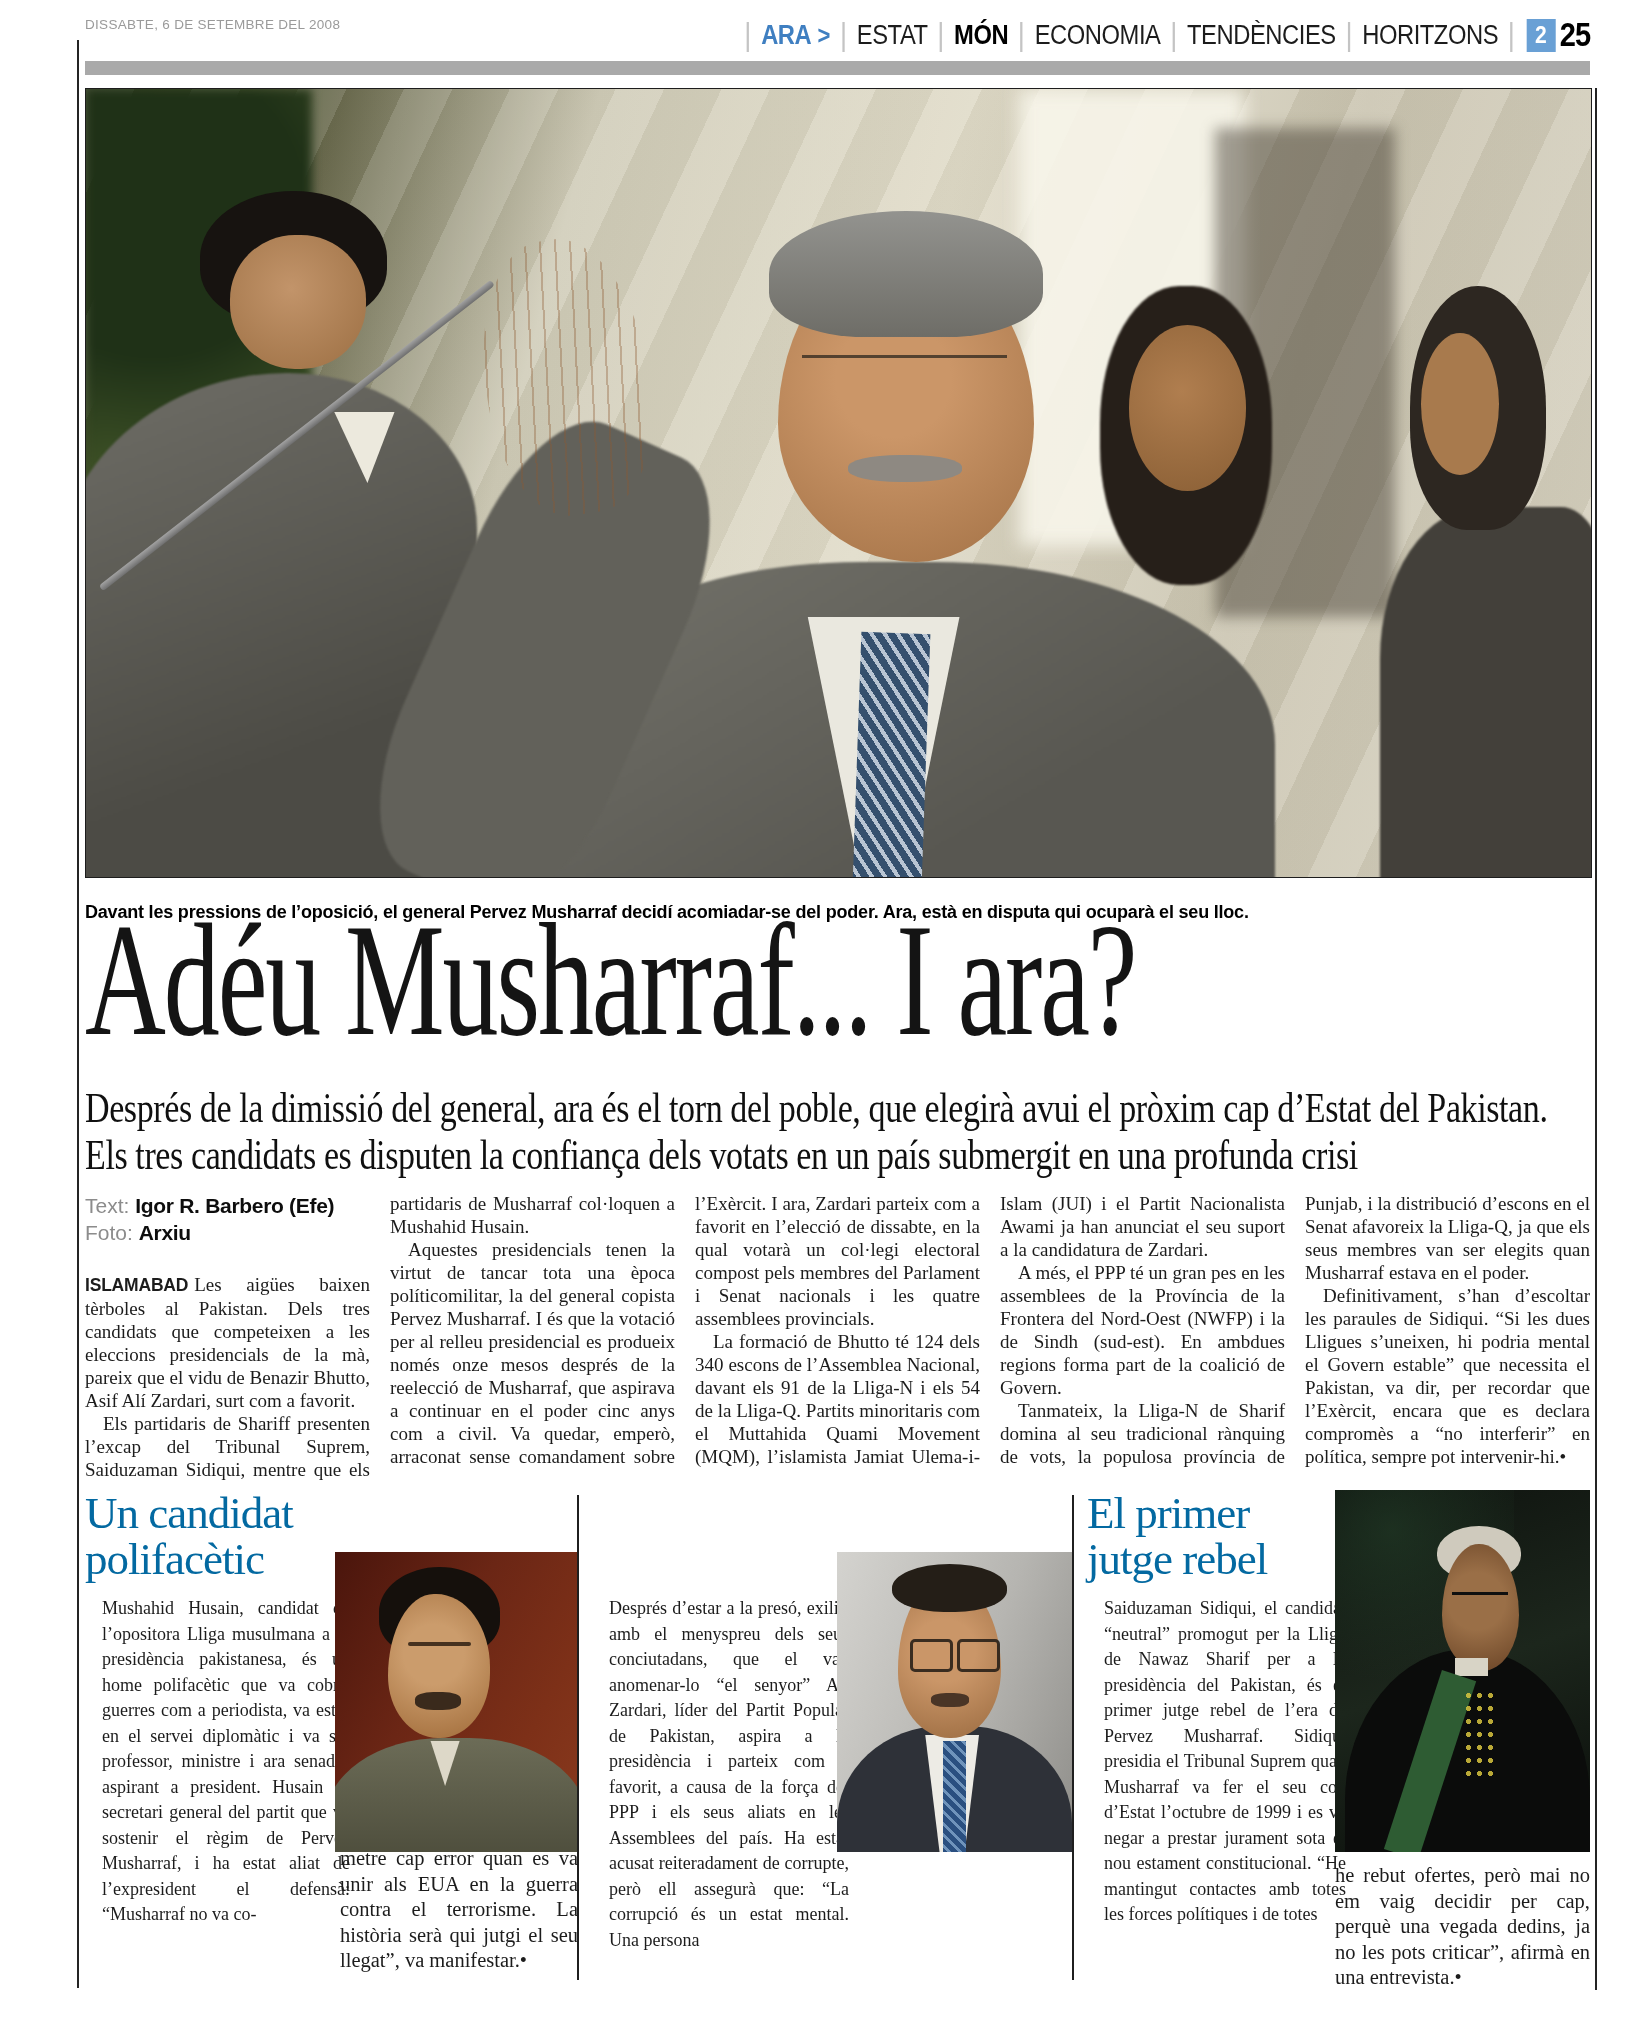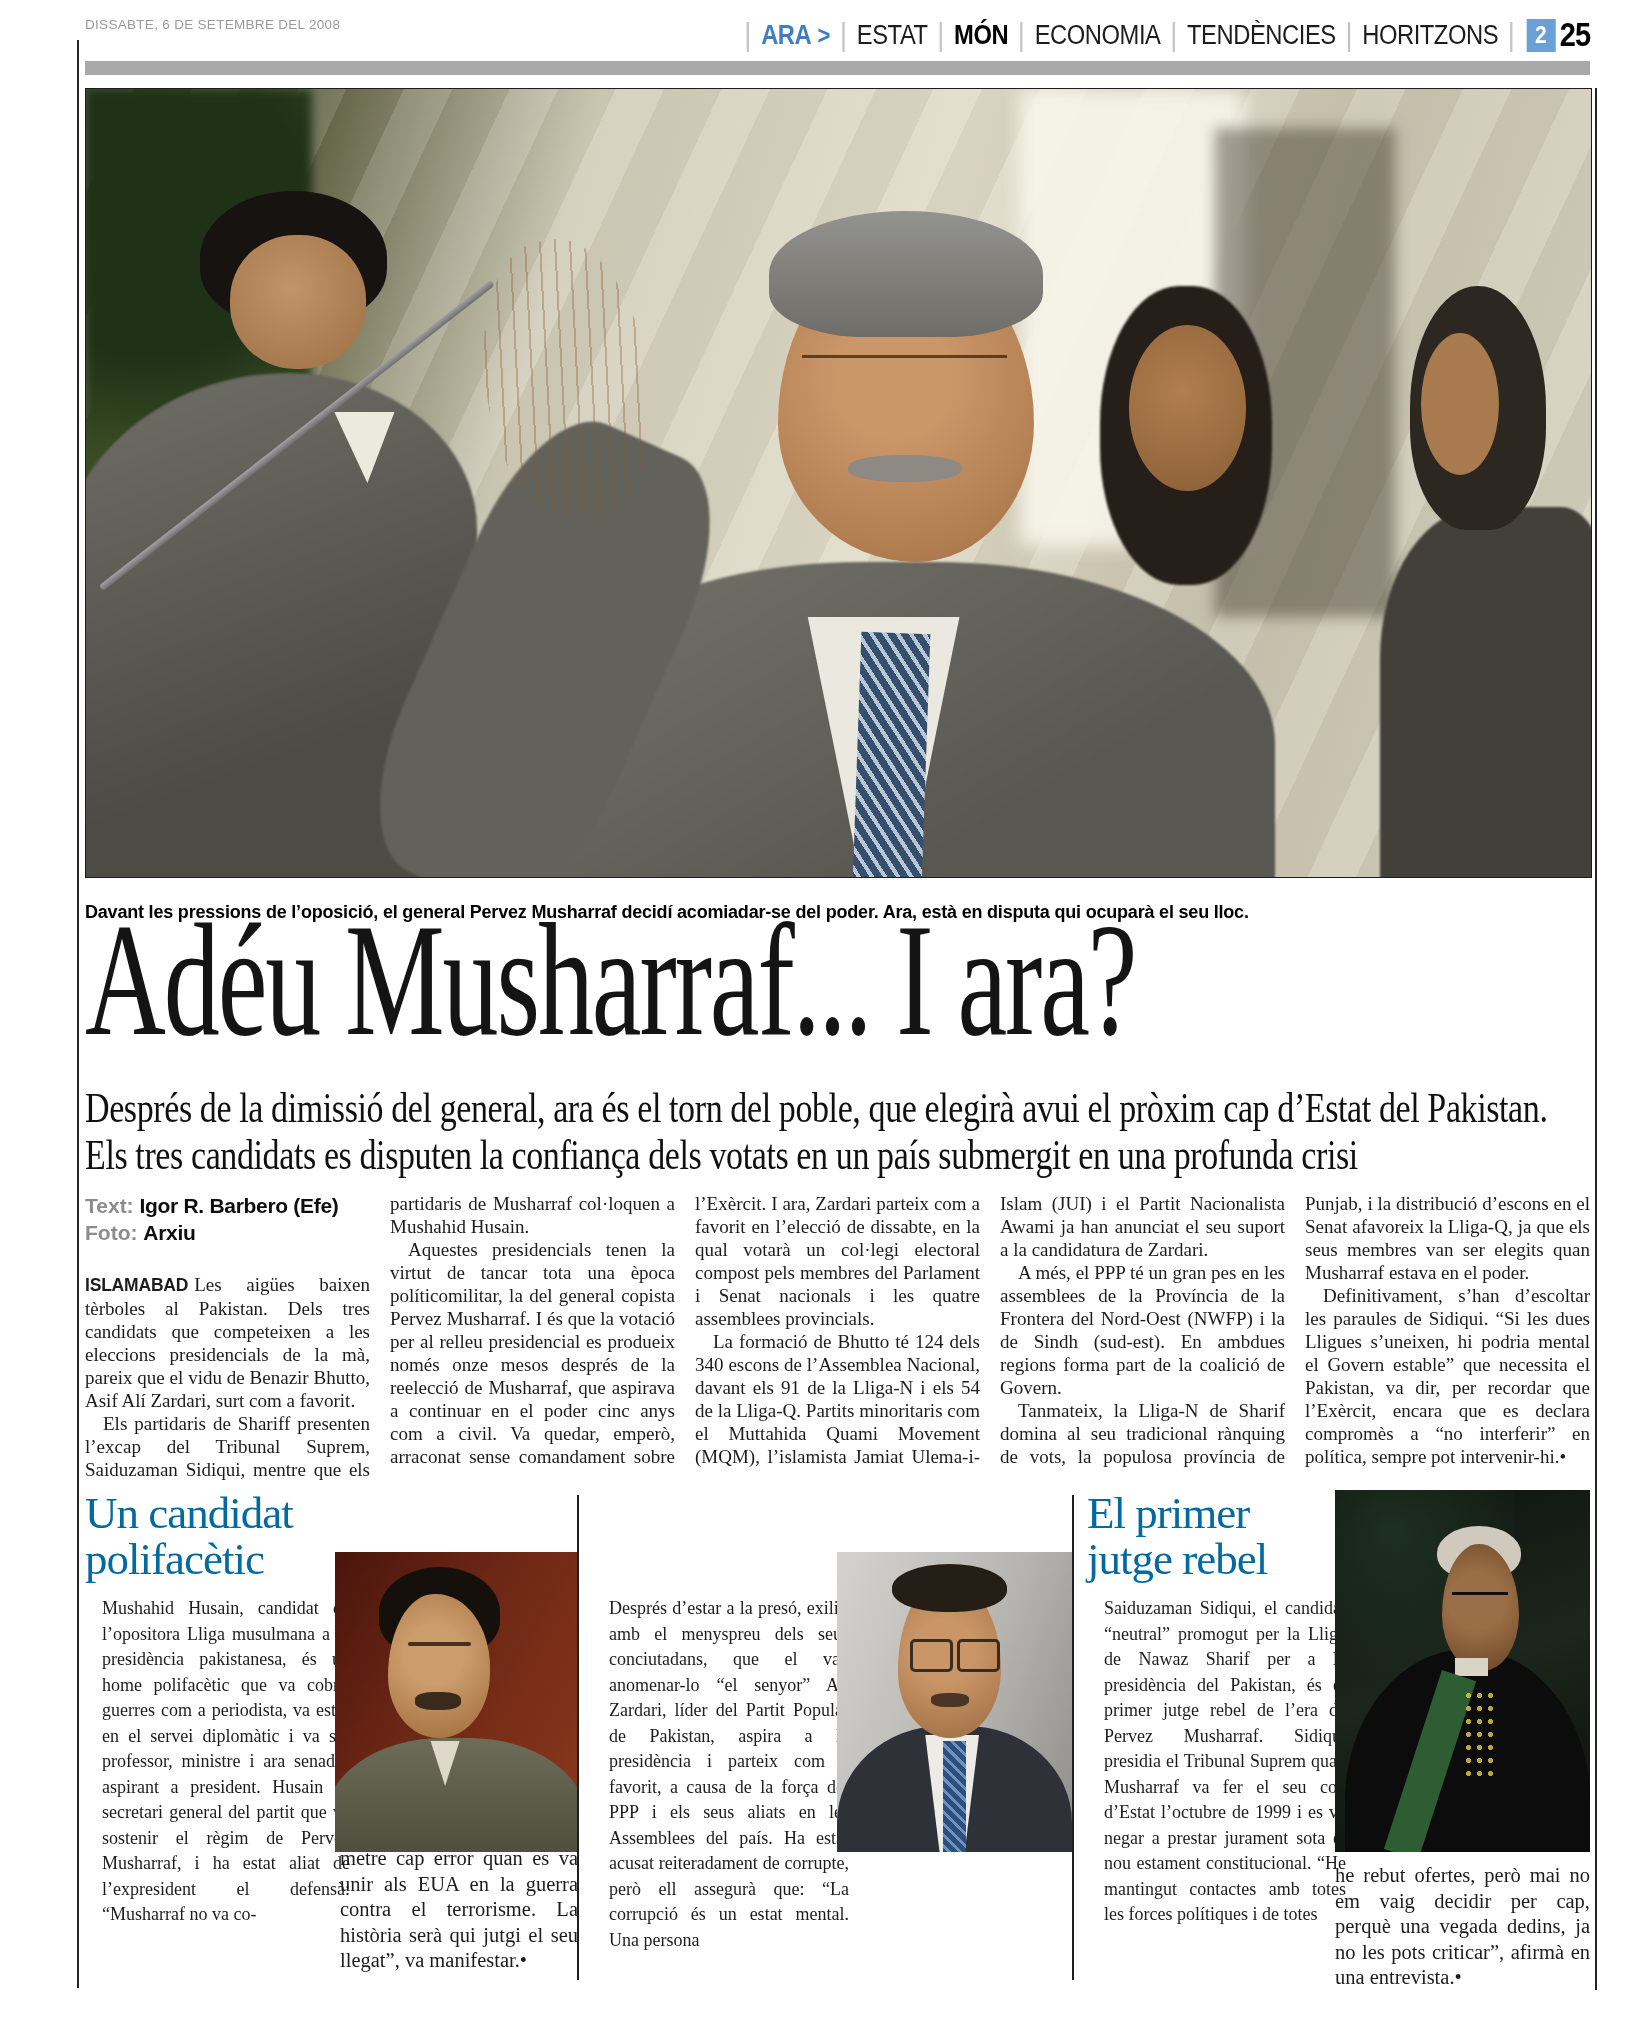--- a/index.html
+++ b/index.html
@@ -67,21 +67,21 @@
             color:#141414;letter-spacing:-3px;transform:scaleX(.70);transform-origin:left top;white-space:nowrap;}
   .subheadline{position:absolute;left:85px;top:1085px;width:1860px;font-size:42px;line-height:1.12;color:#101010;
                letter-spacing:-0.5px;transform:scaleX(.81);transform-origin:left top;}
   
   .cols{position:absolute;left:85px;top:1192px;width:1505px;height:296px;
         column-count:5;column-gap:20px;column-fill:auto;overflow:hidden;
         font-size:19px;line-height:23px;text-align:justify;color:#1c1c1c;}
   .cols p{margin:0;text-indent:18px;}
   .cols p.lead{text-indent:0;}
   .byline{font-family:"Liberation Sans",sans-serif;font-size:21px;line-height:27px;margin-bottom:27px;}
-  .bl-label{color:#8c8c8c;font-weight:700;}
+  .bl-label{color:#8c8c8c;font-weight:400;}
   .bl-value{color:#0d0d0d;font-weight:800;letter-spacing:-0.3px;}
   .loc{font-family:"Liberation Sans",sans-serif;font-weight:800;font-size:17.5px;margin-right:6px;letter-spacing:-0.2px;}
   
   .bottom{position:absolute;left:85px;top:1490px;width:1505px;height:554px;}
   .sb{position:absolute;top:0;height:554px;}
   .sb1{left:0;width:493px;}
   .sb2{left:507px;width:480px;}
   .sb3{left:1002px;width:503px;}
   .sb-title{position:absolute;top:0;left:0;margin:0;font-weight:400;font-size:45px;line-height:46px;letter-spacing:-1px;color:#0369a1;}
   .sb-col1{position:absolute;top:106px;left:17px;font-size:18px;line-height:25.5px;text-align:justify;color:#1c1c1c;margin:0;}

